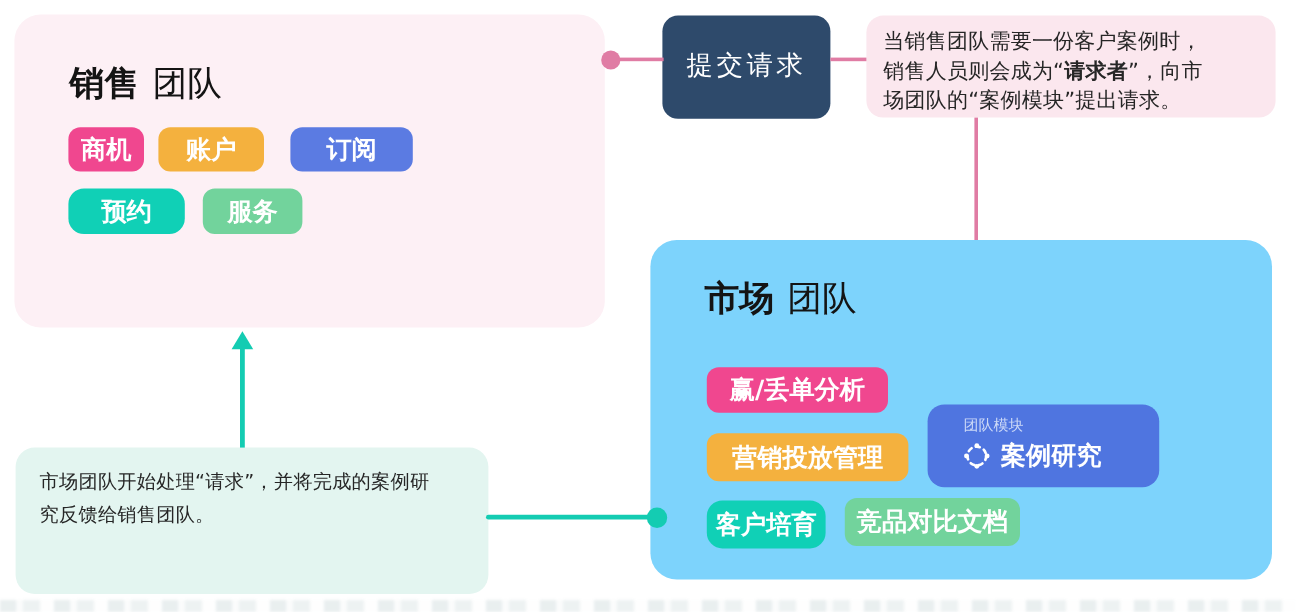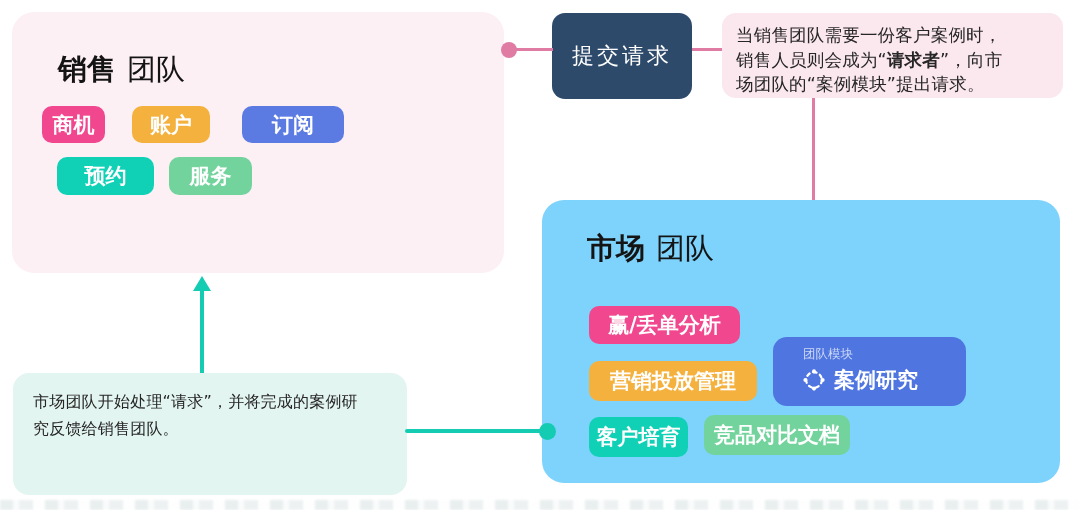--- a/index.html
+++ b/index.html
@@ -26,26 +26,26 @@
   .tw-b { font-weight:800; }
   .tw-r { font-weight:400; margin-left:11px; }
 
   .tag {
     position:absolute; display:flex; align-items:center; justify-content:center;
     color:#ffffff; font-weight:700; font-size:21px; border-radius:10px; white-space:nowrap;
   }
   .c-pink   { background:#f0478f; }
   .c-orange { background:#f4b13e; }
   .c-blue   { background:#5b7be2; }
-  .c-teal   { background:#10d0b6; }
+  .c-teal   { background:#10d0b6;border-radius:13px; }
   .c-green  { background:#72d39c; }
 
   
-  .s-tag0 { left:30px;  top:94px;  width:63px;  height:37px; }
-  .s-tag1 { left:120px; top:94px;  width:78px;  height:37px; }
+  .s-tag0 { left:45px;  top:94px;  width:63px;  height:37px; }
+  .s-tag1 { left:120px; top:94px;  width:88px;  height:37px; }
   .s-tag2 { left:230px; top:94px;  width:102px; height:37px; }
   .s-tag3 { left:45px;  top:145px; width:97px;  height:38px; }
   .s-tag4 { left:157px; top:145px; width:83px;  height:38px; }
 
   
   .m-tag0 { left:47px;  top:106px; width:151px; height:38px;text-align:center; }
   .m-tag1 { left:47px;  top:161px; width:168px; height:40px; }
   .m-tag2 { left:47px;  top:217px; width:99px;  height:40px; }
   .m-tag3 { left:162px; top:215px; width:146px; height:40px; }
 

